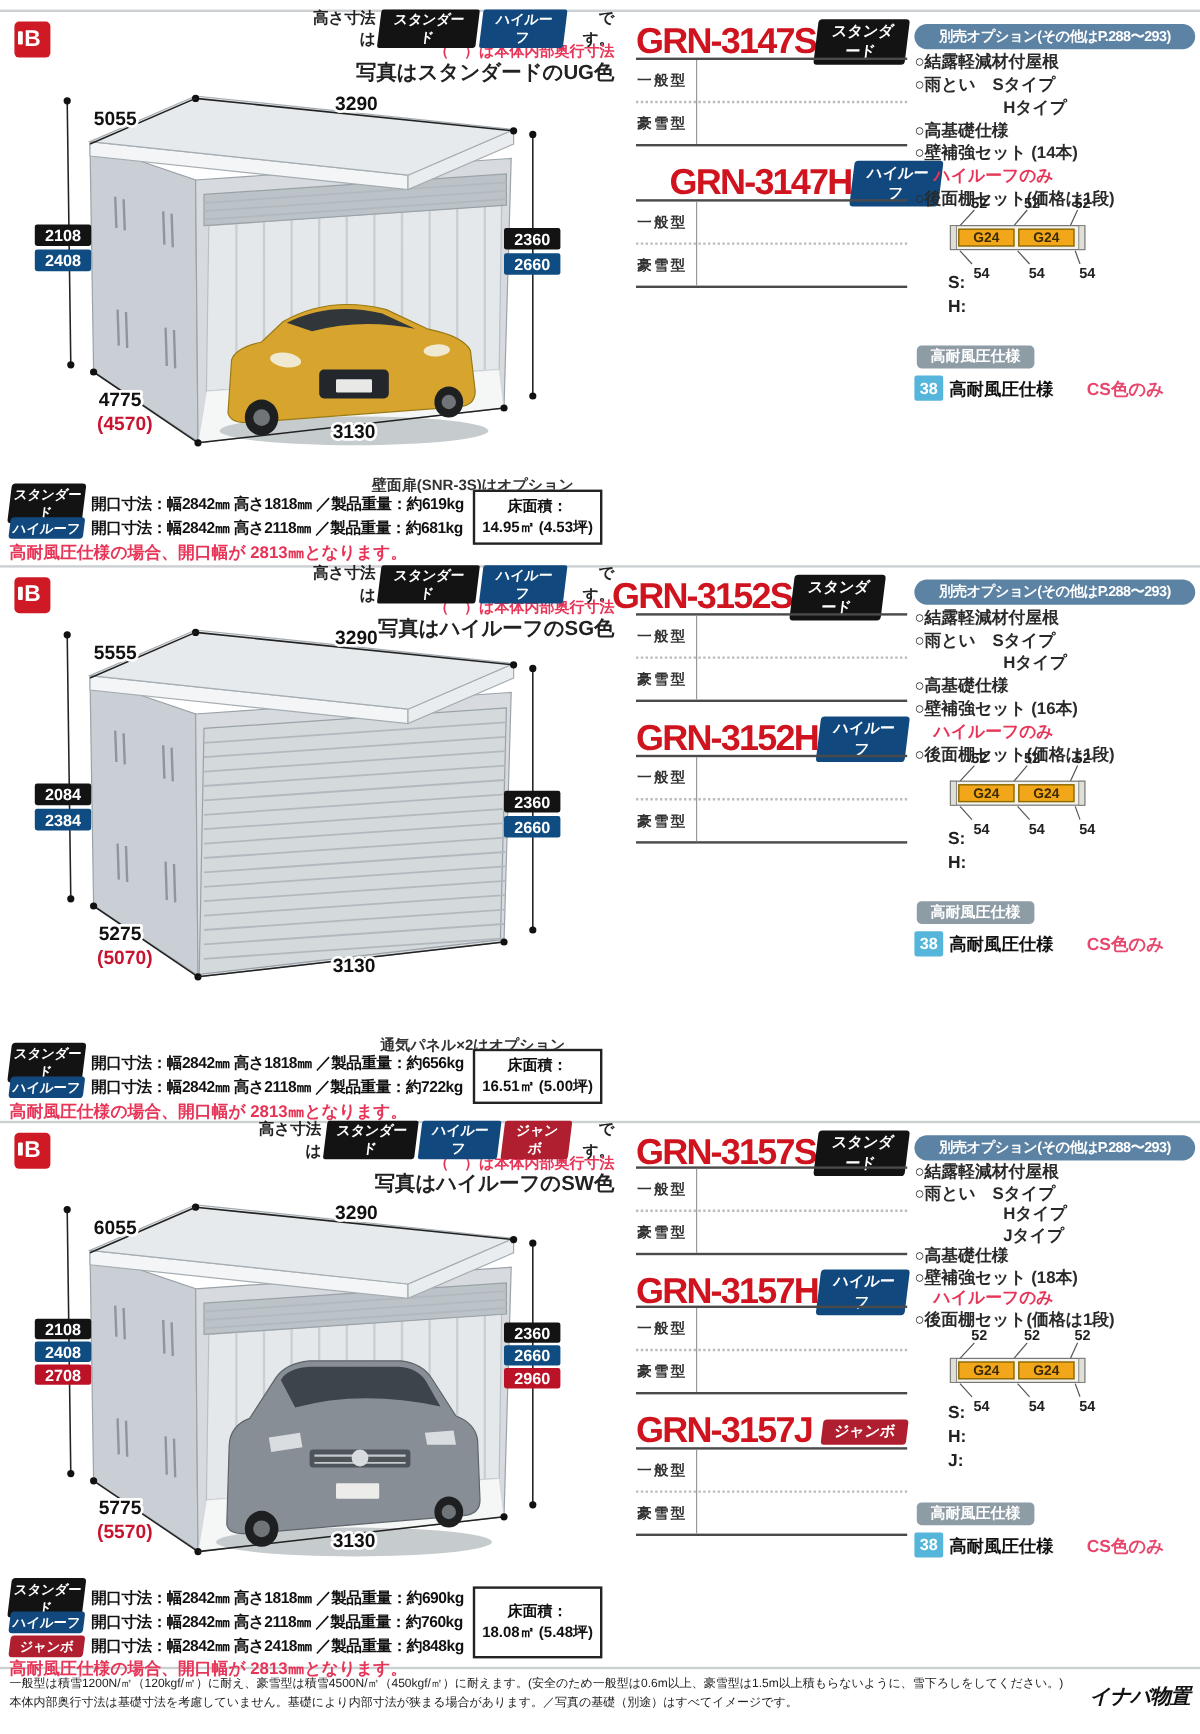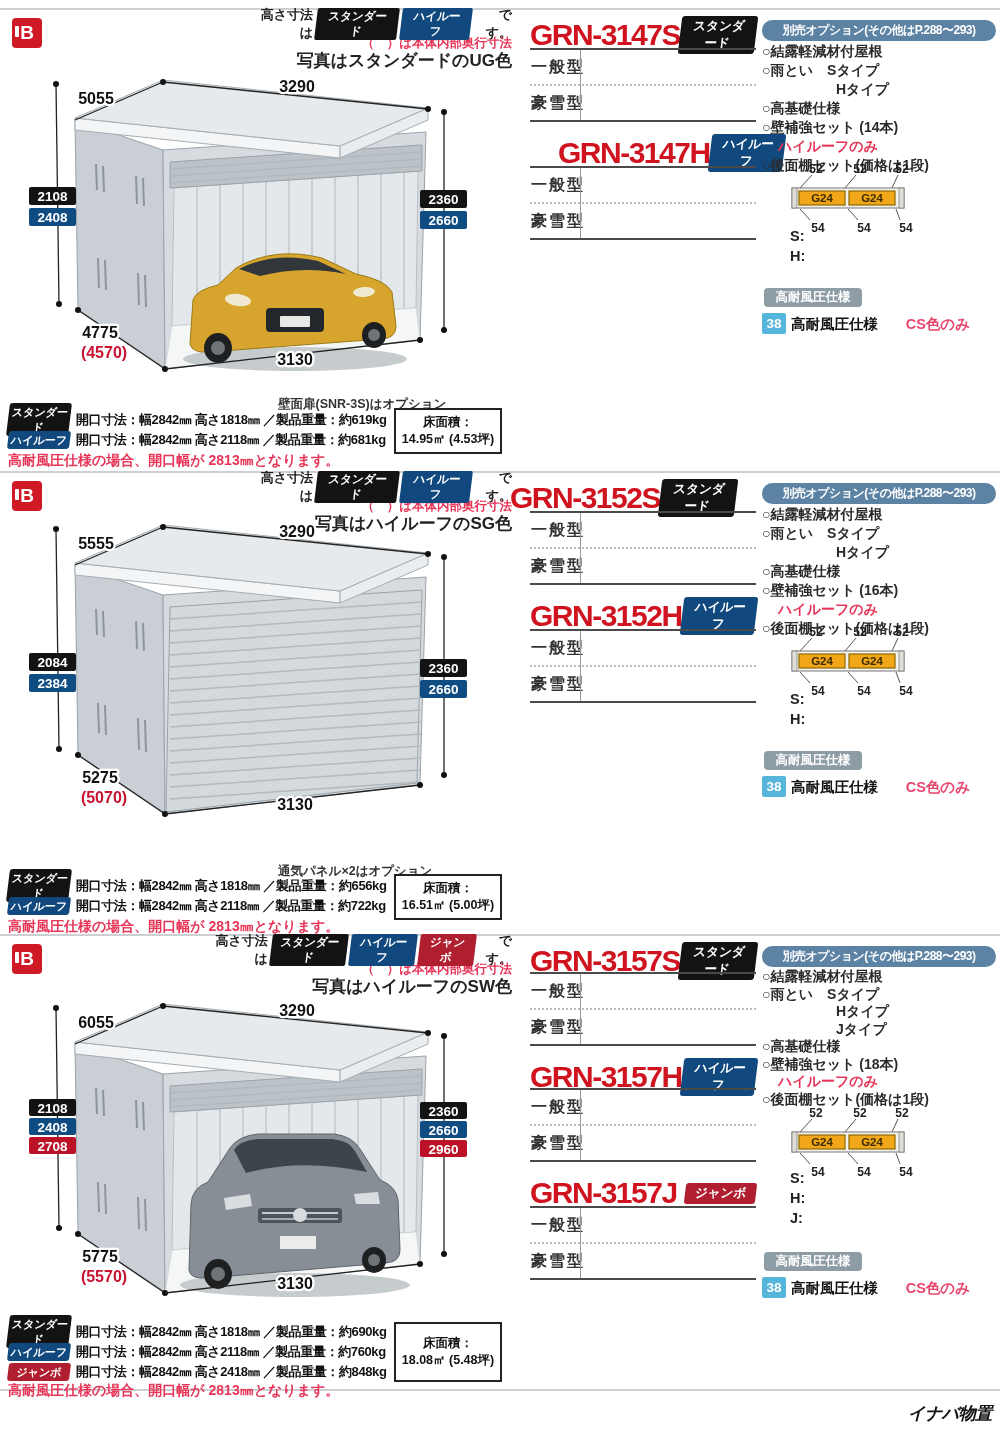--- a/index.html
+++ b/index.html
@@ -25,34 +25,34 @@
   
   .badge{display:inline-block;color:#fff;font-weight:bold;text-align:center;
          transform:skewX(-7deg);border-radius:2px}
   .badge.std{background:#131313}
   .badge.high{background:#11497f}
   .badge.jumbo{background:#b01f2f}
   .badge.sm{font-size:11.5px;padding:1px 7px}
   .badge.md{font-size:12.5px;padding:2px 10px;border-radius:3px}
   .badge.sp{font-size:11px;width:62px;padding:1.5px 0;border-radius:3px;flex:0 0 auto}
   
-  .caption{font-size:12.5px;font-weight:bold;color:#333;width:232px;text-align:left}
+  .caption{font-size:12.5px;font-weight:bold;color:#333;width:232px;text-align:center}
   .spec-row{display:flex;align-items:center;gap:6px;height:19px}
   .spec-text{font-size:13px;font-weight:bold;color:#111;letter-spacing:-0.4px;white-space:nowrap}
   .spec-warn{font-size:14px;font-weight:bold;color:#e73558;white-space:nowrap}
   .floor-box{width:104px;border:2px solid #222;background:#fff;text-align:center;
              font-size:12.5px;font-weight:bold;color:#111;display:flex;flex-direction:column;justify-content:center}
   .floor-box div{line-height:17px}
   
   .model-head{display:flex;align-items:center;justify-content:space-between;width:226px}
   .model-code{font-size:30px;font-weight:bold;color:#d0141f;letter-spacing:-1.5px;white-space:nowrap}
   .price-table{width:226px;border-top:2px solid #4a4a4a;border-bottom:2px solid #4a4a4a;position:absolute}
   .price-table::after{content:"";position:absolute;left:50px;top:0;bottom:0;width:1px;background:#999}
   .pt-row{height:34px;display:flex;align-items:center}
-  .pt-label{font-size:16px;font-weight:bold;color:#333;letter-spacing:2px;padding-left:1px;white-space:nowrap}
+  .pt-label{font-size:12px;font-weight:bold;color:#333;letter-spacing:2px;padding-left:1px;white-space:nowrap}
   .pt-dots{height:0;border-top:2px dotted #bcbcbc}
   
   .opt-header{width:234px;height:21px;background:#5d83a4;border-radius:11px;color:#fff;
               font-size:12px;font-weight:bold;letter-spacing:-0.5px;display:flex;align-items:center;justify-content:center;white-space:nowrap}
   .opt-list{width:238px}
   .opt-li{font-size:14px;font-weight:bold;color:#2a2a2a;height:19px;white-space:nowrap}
   .s3 .opt-li{height:17.5px}
   .opt-li.indent{padding-left:74px}
   .opt-li.red-note{color:#e73558;padding-left:16px}
   .sizes div{font-size:14.5px;font-weight:bold;color:#222;height:20px}
@@ -572,14 +572,18 @@
       <div>J:</div>
     </div>
     <div class="abs wind-badge" style="left:764px;top:316px">高耐風圧仕様</div>
     <div class="abs wind-row" style="left:762px;top:341px">
       <span class="wind-icon">38</span>
       <span class="wind-label">高耐風圧仕様</span>
       <span class="wind-note">CS色のみ</span>
     </div>
   </div>
 
+  <div class="abs footer-text" style="left:8px;top:1396px">
+    <div>一般型は積雪1200N/㎡（120kgf/㎡）に耐え、豪雪型は積雪4500N/㎡（450kgf/㎡）に耐えます。(安全のため一般型は0.6m以上、豪雪型は1.5m以上積もらないように、雪下ろしをしてください。)</div>
+    <div>本体内部奥行寸法は基礎寸法を考慮していません。基礎により内部寸法が狭まる場合があります。／写真の基礎（別途）はすべてイメージです。</div>
+  </div>
   <div class="abs brand" style="left:908px;top:1402px">イナバ物置</div>
 </div>
 
 </body></html>

